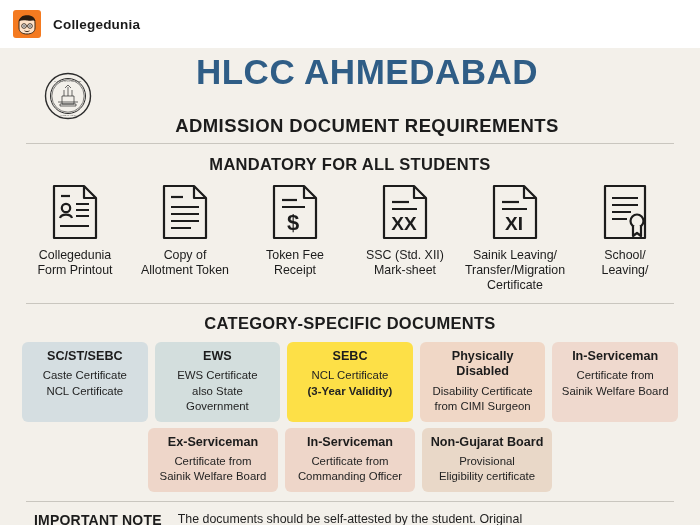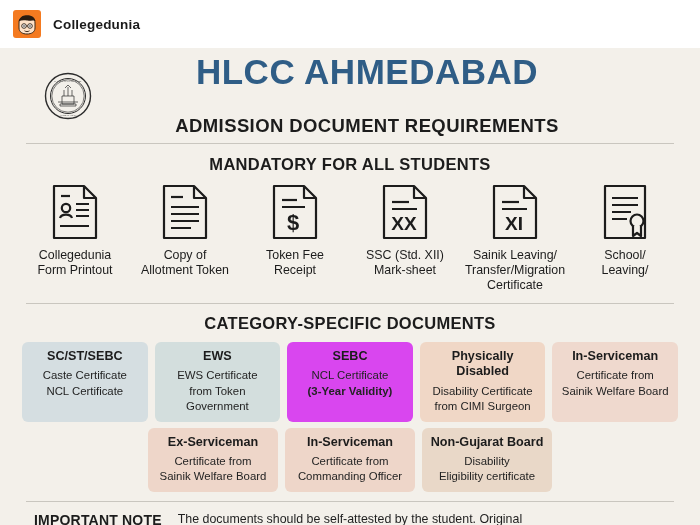--- a/index.html
+++ b/index.html
@@ -268,24 +268,24 @@
       <div class="card-row">
         <div class="card" style="background:#d5dee1;">
           <div class="card-title">SC/ST/SEBC</div>
           <div class="card-body">
             <span>Caste Certificate</span><br><span>NCL Certificate</span>
           </div>
         </div>
         <div class="card" style="background:#d3dedd;">
           <div class="card-title">EWS</div>
           <div class="card-body">
-            <span>EWS Certificate</span><br><span>from Token Government</span>
-          </div>
-        </div>
-        <div class="card" style="background:#d946ef;">
+            <span>EWS Certificate</span><br><span>also State Government</span>
+          </div>
+        </div>
+        <div class="card" style="background:#fde047;">
           <div class="card-title">SEBC</div>
           <div class="card-body">
             <span>NCL Certificate</span><br><span class="em">(3-Year Validity)</span>
           </div>
         </div>
         <div class="card" style="background:#f0d7c6;">
           <div class="card-title">Physically Disabled</div>
           <div class="card-body">
             <span>Disability Certificate</span><br><span>from CIMI Surgeon</span>
           </div>
@@ -307,21 +307,21 @@
         </div>
         <div class="card fixed" style="background:#eed6c9;">
           <div class="card-title">In-Serviceman</div>
           <div class="card-body">
             <span>Certificate from</span><br><span>Commanding Officer</span>
           </div>
         </div>
         <div class="card fixed" style="background:#e9d8c8;">
           <div class="card-title">Non-Gujarat Board</div>
           <div class="card-body">
-            <span>Disability</span><br><span>Eligibility certificate</span>
+            <span>Provisional</span><br><span>Eligibility certificate</span>
           </div>
         </div>
       </div>
     </div>
 
     <div class="note-divider"></div>
 
     <div class="note">
       <div class="note-label">IMPORTANT NOTE</div>
       <div class="note-text">The documents should be self-attested by the student. Original documents will also be required for verification.</div>

